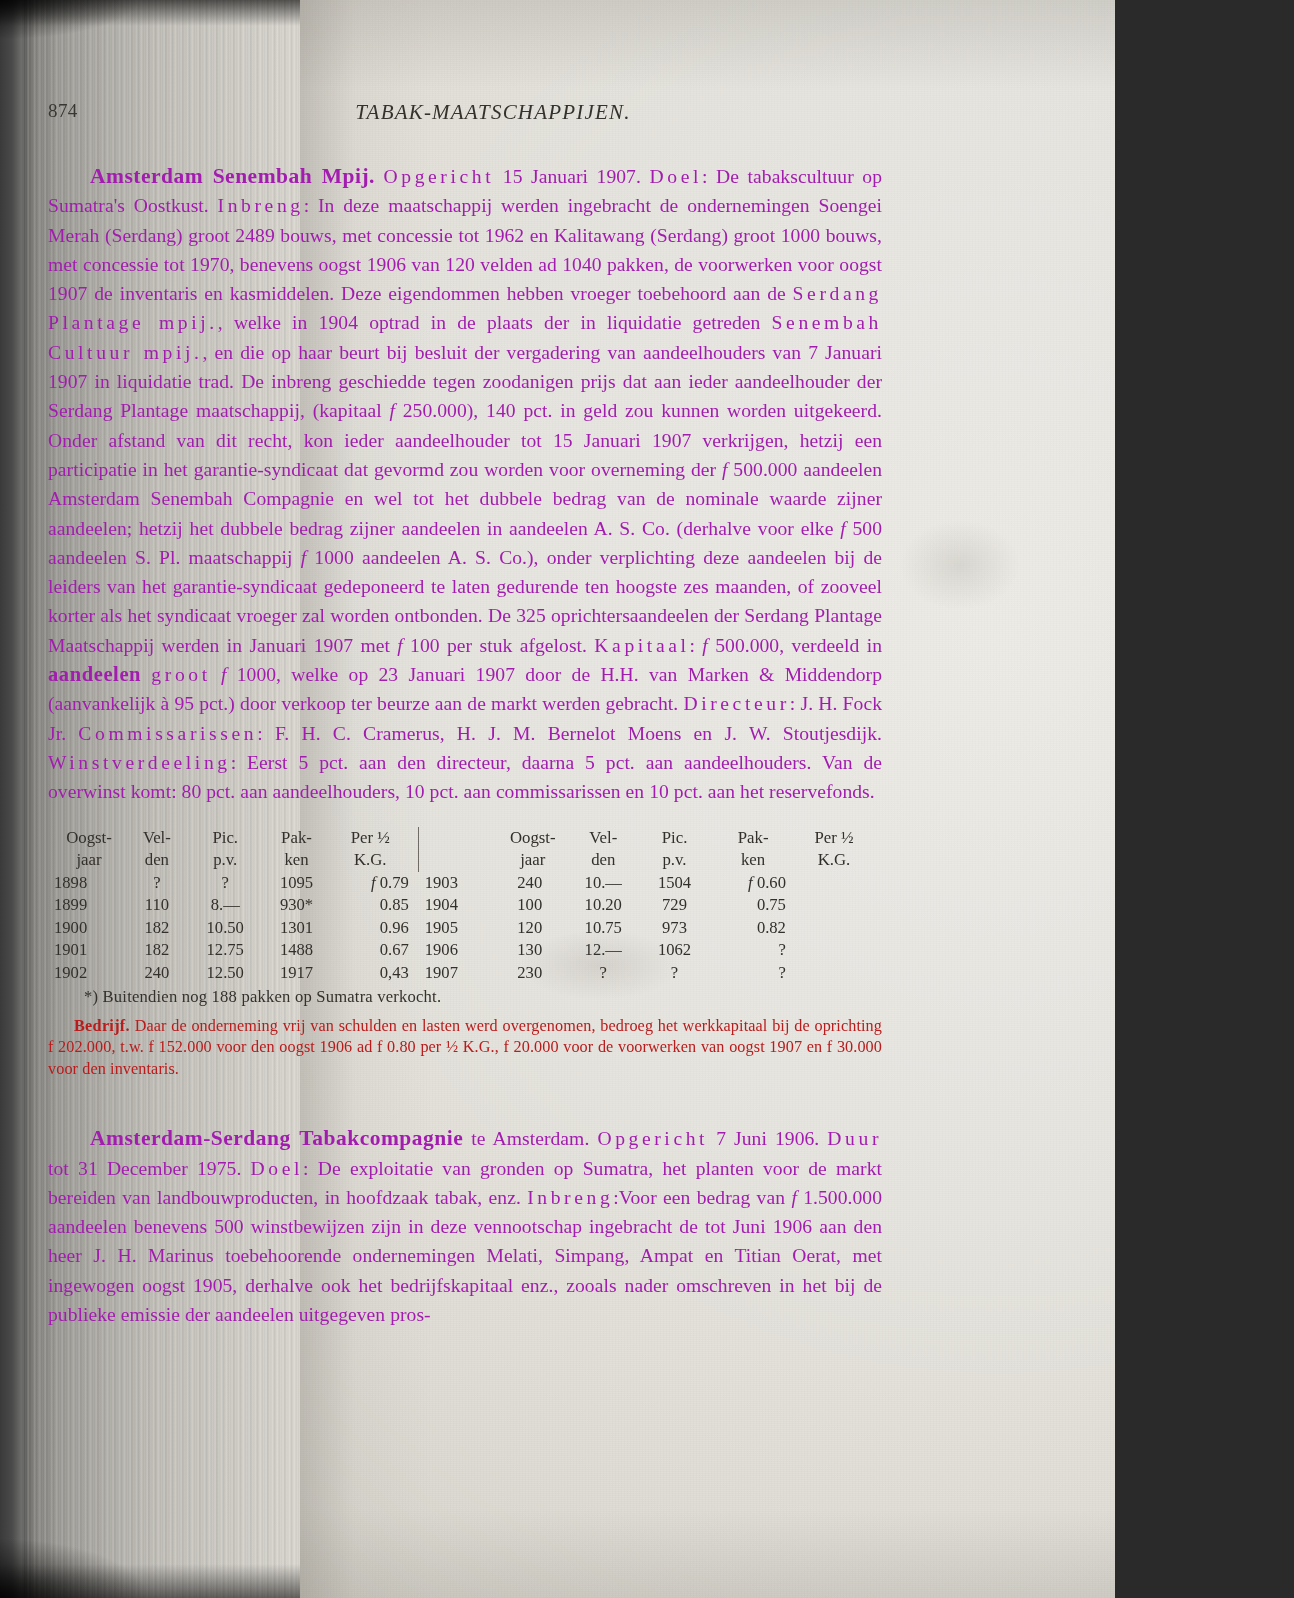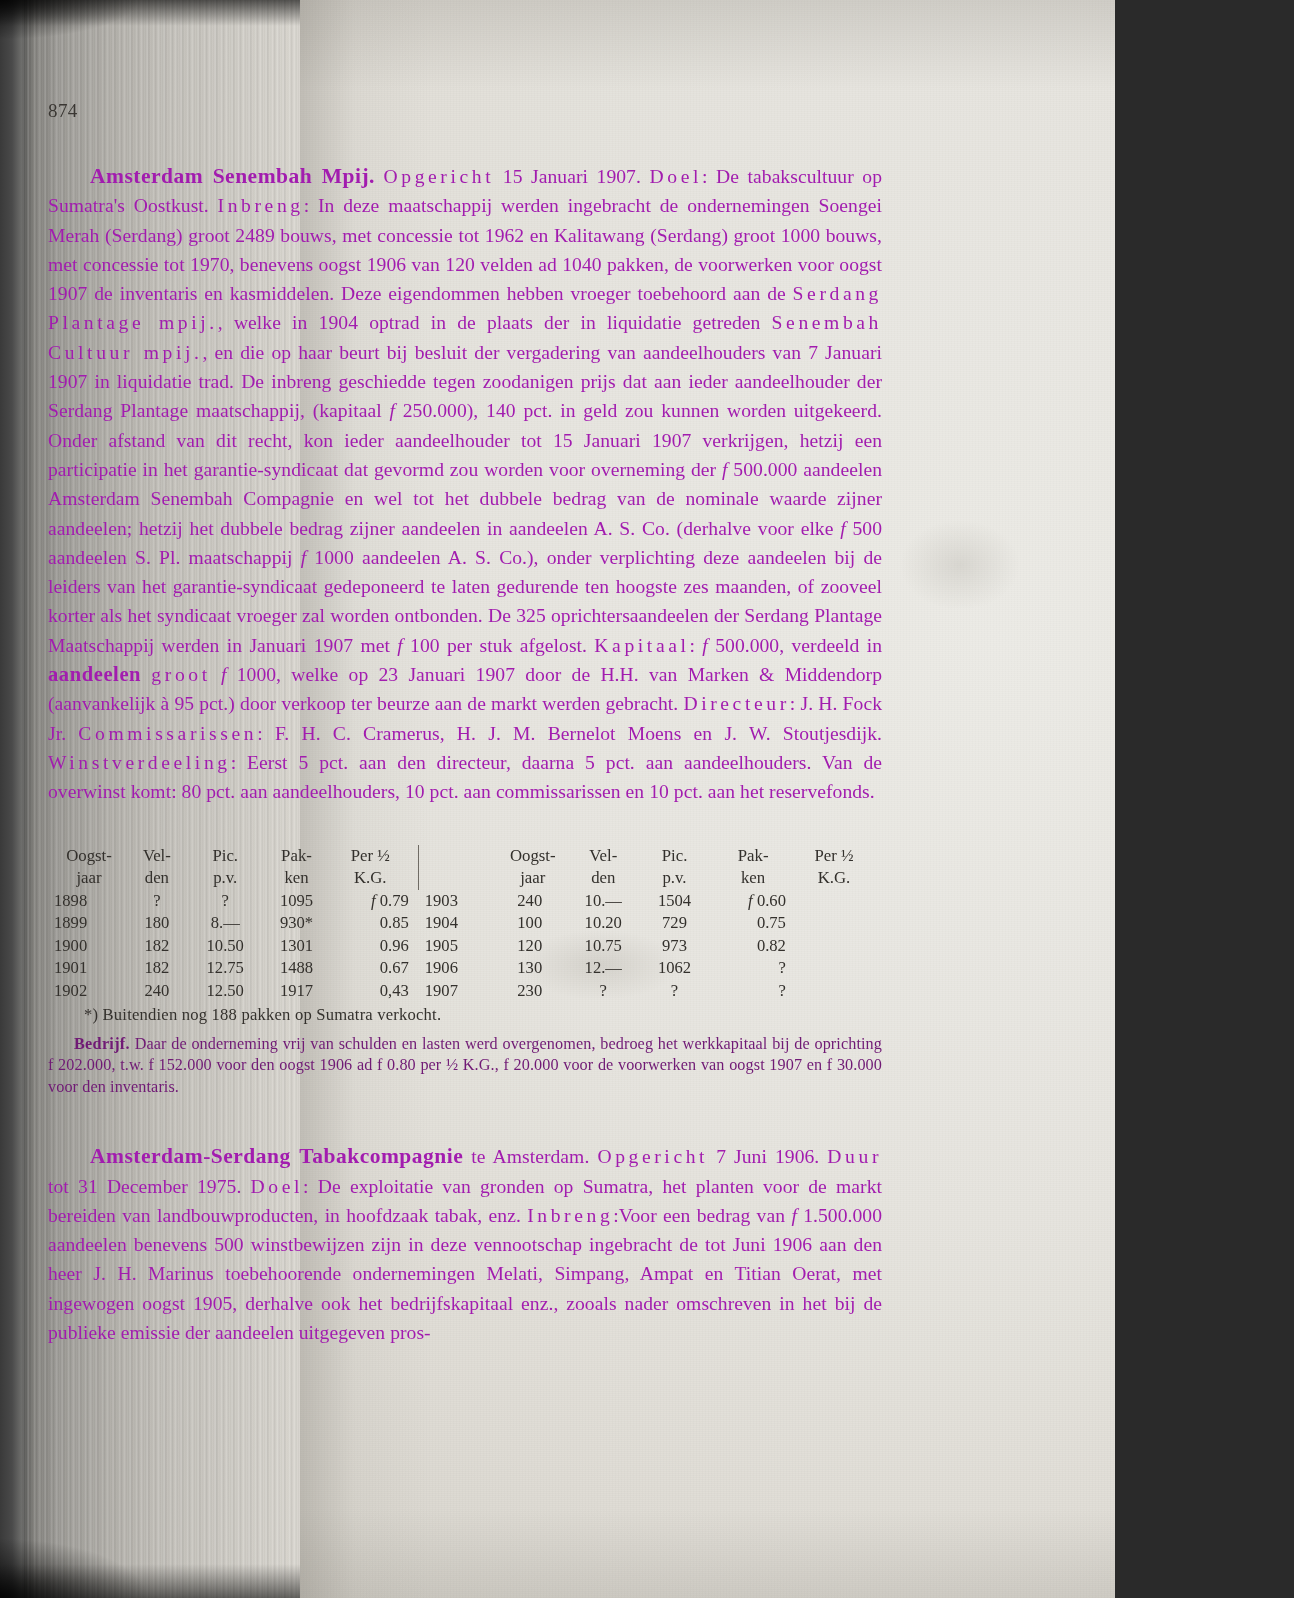--- a/index.html
+++ b/index.html
@@ -139,21 +139,21 @@
   .bigbold { font-weight: bold; font-size: 20.5px; letter-spacing: .6px; }
   .guilder { font-style: italic; }
   .head-bold {
     font-weight: bold;
     font-size: 21.5px;
     letter-spacing: 1.1px;
   }
 
   
   .harvest-wrap {
-    margin-top: 38px;
+    margin-top: 20px;
     position: relative;
   }
   table.harvest {
     border-collapse: collapse;
     width: 834px;
     font-size: 16.6px;
     line-height: 21.5px;
     color: #33302c;
   }
   table.harvest td, table.harvest th {
@@ -182,21 +182,21 @@
     color: #34312d;
     letter-spacing: .2px;
   }
 
   p.small {
     margin: 9px 0 0 0;
     font-size: 16.2px;
     line-height: 21.4px;
     text-align: justify;
     text-align-last: left;
-    color: #701a75;
+    color: #b91c1c;
     letter-spacing: .1px;
   }
   p.small.first { text-indent: 26px; }
   p.small b { font-weight: bold; letter-spacing: .3px; }
 
   .section-gap { height: 44px; }
 
   
   .smudge {
     position: absolute;
@@ -222,20 +222,21 @@
     <div class="smudge" style="left:600px;top:520px;width:120px;height:90px;"></div>
     <div class="smudge" style="left:880px;top:500px;width:60px;height:50px;"></div>
     <div class="smudge" style="left:220px;top:930px;width:160px;height:70px;"></div>
     <div class="leaf-vignette"></div>
   </div>
 
   <div class="typeblock">
 
     <div class="runhead">
       <div class="folio">874</div>
+      <div class="runtitle">TABAK-MAATSCHAPPIJEN.</div>
     </div>
 
     <p class="body first">
       <b class="run head-bold">Amsterdam Senembah Mpij.</b>
       <span><span class="spaced">Opgericht</span> 15 Januari 1907. <span class="spaced">Doel</span>: De tabakscultuur op Sumatra's Oostkust. <span class="spaced">Inbreng</span>: In deze maatschappij werden ingebracht de ondernemingen Soengei Merah (Serdang) groot 2489 bouws, met concessie tot 1962 en Kalitawang (Serdang) groot 1000 bouws, met concessie tot 1970, benevens oogst 1906 van 120 velden ad 1040 pakken, de voorwerken voor oogst 1907 de inventaris en kasmiddelen. Deze eigendommen hebben vroeger toebehoord aan de <span class="spaced">Serdang Plantage mpij.</span>, welke in 1904 optrad in de plaats der in liquidatie getreden <span class="spaced">Senembah Cultuur mpij.</span>, en die op haar beurt bij besluit der vergadering van aandeelhouders van 7 Januari 1907 in liquidatie trad. De inbreng geschiedde tegen zoodanigen prijs dat aan ieder aandeelhouder der Serdang Plantage maatschappij, (kapitaal <span class="guilder">f</span> 250.000), 140 pct. in geld zou kunnen worden uitgekeerd. Onder afstand van dit recht, kon ieder aandeelhouder tot 15 Januari 1907 verkrijgen, hetzij een participatie in het garantie-syndicaat dat gevormd zou worden voor overneming der <span class="guilder">f</span> 500.000 aandeelen Amsterdam Senembah Compagnie en wel tot het dubbele bedrag van de nominale waarde zijner aandeelen; hetzij het dubbele bedrag zijner aandeelen in aandeelen A. S. Co. (derhalve voor elke <span class="guilder">f</span> 500 aandeelen S. Pl. maatschappij <span class="guilder">f</span> 1000 aandeelen A. S. Co.), onder verplichting deze aandeelen bij de leiders van het garantie-syndicaat gedeponeerd te laten gedurende ten hoogste zes maanden, of zooveel korter als het syndicaat vroeger zal worden ontbonden. De 325 oprichtersaandeelen der Serdang Plantage Maatschappij werden in Januari 1907 met <span class="guilder">f</span> 100 per stuk afgelost. <span class="spaced">Kapitaal</span>: <span class="guilder">f</span> 500.000, verdeeld in <span class="bigbold">aandeelen</span> <span class="spaced">groot</span> <span class="guilder">f</span> 1000, welke op 23 Januari 1907 door de H.H. van Marken &amp; Middendorp (aanvankelijk à 95 pct.) door verkoop ter beurze aan de markt werden gebracht. <span class="spaced">Directeur</span>: J. H. Fock Jr. <span class="spaced">Commissarissen</span>: F. H. C. Cramerus, H. J. M. Bernelot Moens en J. W. Stoutjesdijk. <span class="spaced">Winstverdeeling</span>: Eerst 5 pct. aan den directeur, daarna 5 pct. aan aandeelhouders. Van de overwinst komt: 80 pct. aan aandeelhouders, 10 pct. aan commissarissen en 10 pct. aan het reservefonds.</span>
     </p>
 
     <div class="harvest-wrap">
       <table class="harvest">
         <thead>
@@ -273,21 +274,21 @@
               <td class="c-pak">1095</td>
               <td class="c-per"><span class="guilder">f</span> 0.79</td>
               <td class="c-year lead-year">1903</td>
               <td class="c-veld">240</td>
               <td class="c-pic">10.—</td>
               <td class="c-pak">1504</td>
               <td class="c-per"><span class="guilder">f</span> 0.60</td>
             </tr>
             <tr>
               <td class="c-year lead-year">1899</td>
-              <td class="c-veld">180</td>
+              <td class="c-veld">110</td>
               <td class="c-pic">8.—</td>
               <td class="c-pak">930*</td>
               <td class="c-per">0.85</td>
               <td class="c-year lead-year">1904</td>
               <td class="c-veld">100</td>
               <td class="c-pic">10.20</td>
               <td class="c-pak">729</td>
               <td class="c-per">0.75</td>
             </tr>
             <tr>

